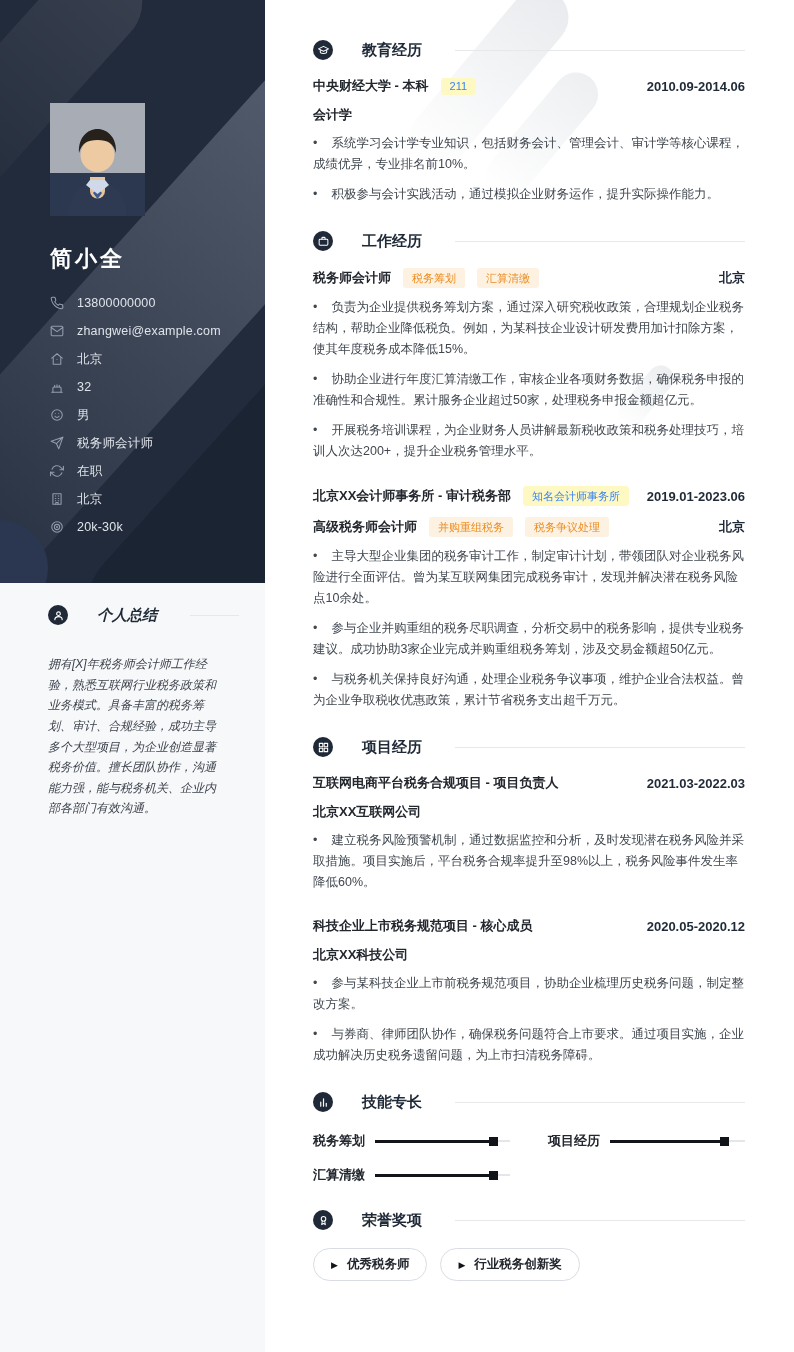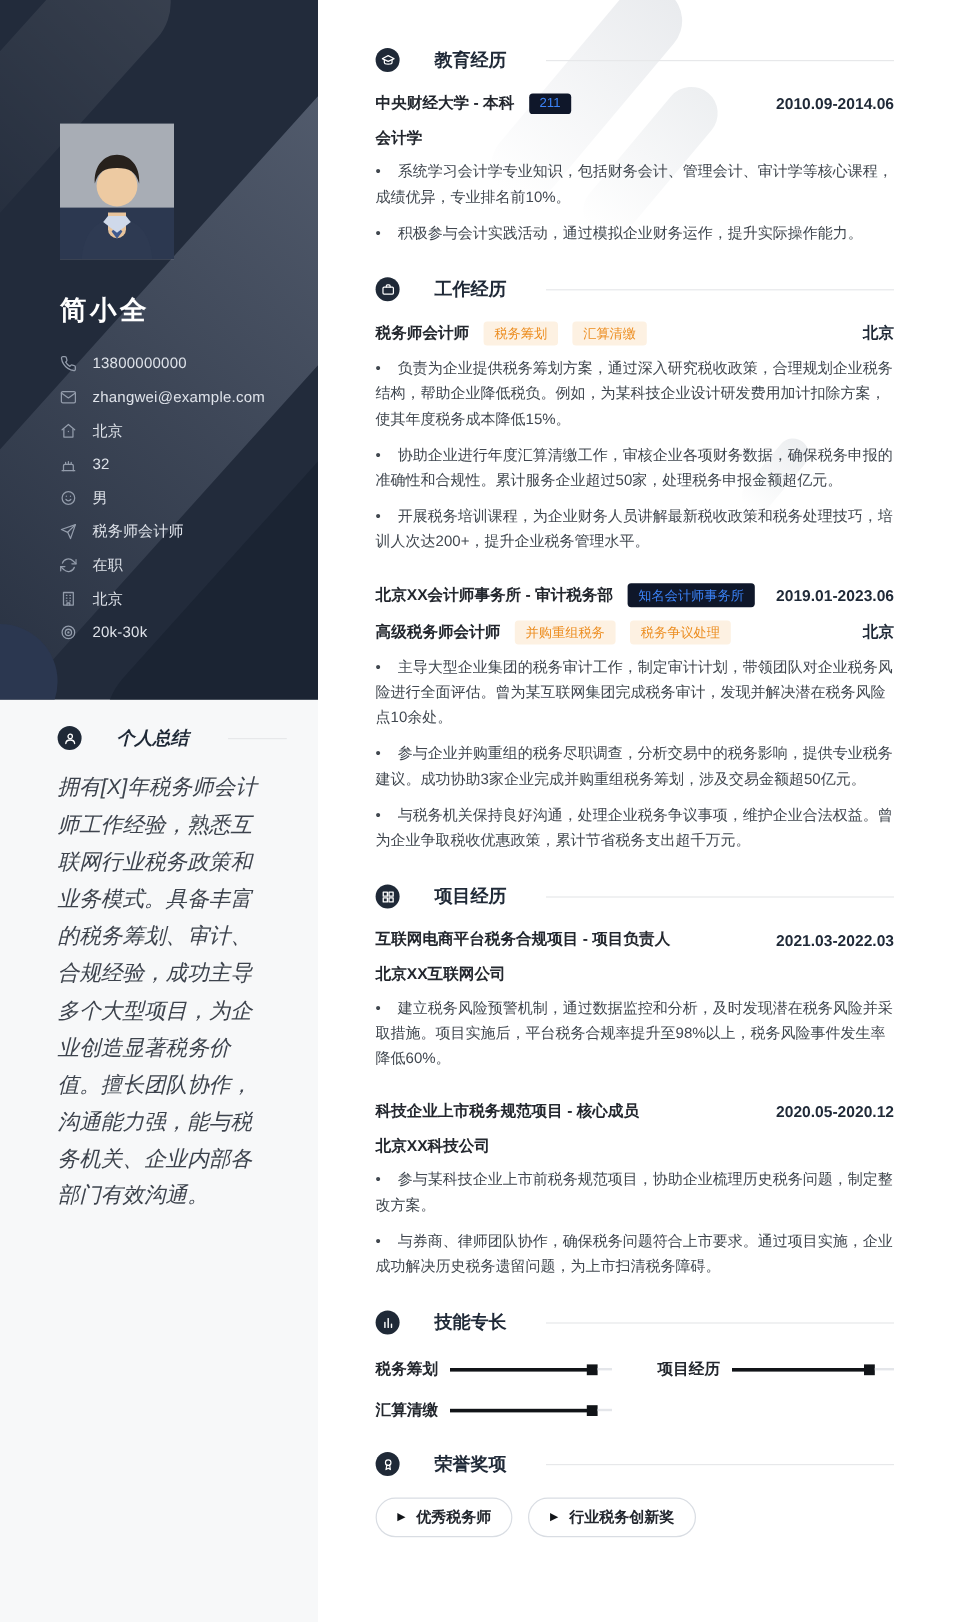--- a/index.html
+++ b/index.html
@@ -41,38 +41,38 @@
 
   .summary { padding:22px 26px 0 48px;font-style:italic; }
   .sec-head { display:flex; align-items:center;gap:19px; }
   .sec-icon {
     width:20px; height:20px; border-radius:50%; background:#1f2937; color:#ffffff;
     display:flex; align-items:center; justify-content:center; flex:0 0 20px;
   }
   .sec-icon svg { width:11px; height:11px; }
   .sec-title { margin-left:10px; font-size:15px; font-weight:bold; color:#1f2937; white-space:nowrap; }
   .sec-line { flex:1; height:1px; background:#e7e8ea; margin-left:14px; }
-  .summary-text { margin-top:16px; font-size:18px; line-height:1.72; color:#3d434d; width:170px; }
+  .summary-text { margin-top:29px; font-size:12px; line-height:1.72; color:#3d434d; width:170px; }
 
   
   .main-col { flex:1; position:relative; padding:40px 49px 0 48px; background:#ffffff; }
   .mc-band1 { width:58px; height:215px; left:195px; top:-30px; transform:rotate(40deg);
     background:linear-gradient(180deg,#e9ebee,rgba(238,240,242,0)); border-radius:30px; }
   .mc-band2 { width:44px; height:150px; left:255px; top:60px; transform:rotate(40deg);
     background:linear-gradient(180deg,#edeff1,rgba(240,241,243,0)); border-radius:24px; }
   .mc-band3 { width:26px; height:72px; left:368px; top:360px; transform:rotate(40deg);
     background:linear-gradient(180deg,#eceef0,rgba(240,241,243,0)); border-radius:14px; }
   .mc-inner { position:relative; z-index:1; }
 
   .section { margin-bottom:26px; }
   .item { margin-top:17px; }
   .item-head { display:flex; align-items:center; }
   .item-title { font-size:13px; font-weight:bold; color:#23272e; white-space:nowrap; }
   .badge-blue {
-    margin-left:12px; font-size:11px; color:#3b82f6; background:#0f172a;
+    margin-left:12px; font-size:11px; color:#3b82f6; background:#fef9c3;
     padding:2.5px 9px; border-radius:3px; white-space:nowrap;
   }
   .badge-orange {
     margin-left:12px; font-size:11px; color:#ec8c1e; background:#fdf1e2;
     padding:2.5px 9px; border-radius:3px; white-space:nowrap;
   }
   .spacer { flex:1; }
   .item-date, .item-loc { font-size:13px; font-weight:bold; color:#1f2937; white-space:nowrap; }
   .sub-row { display:flex; align-items:center; margin-top:11px; }
   .major-row { margin-top:11px; font-size:13px; font-weight:bold; color:#23272e; }

